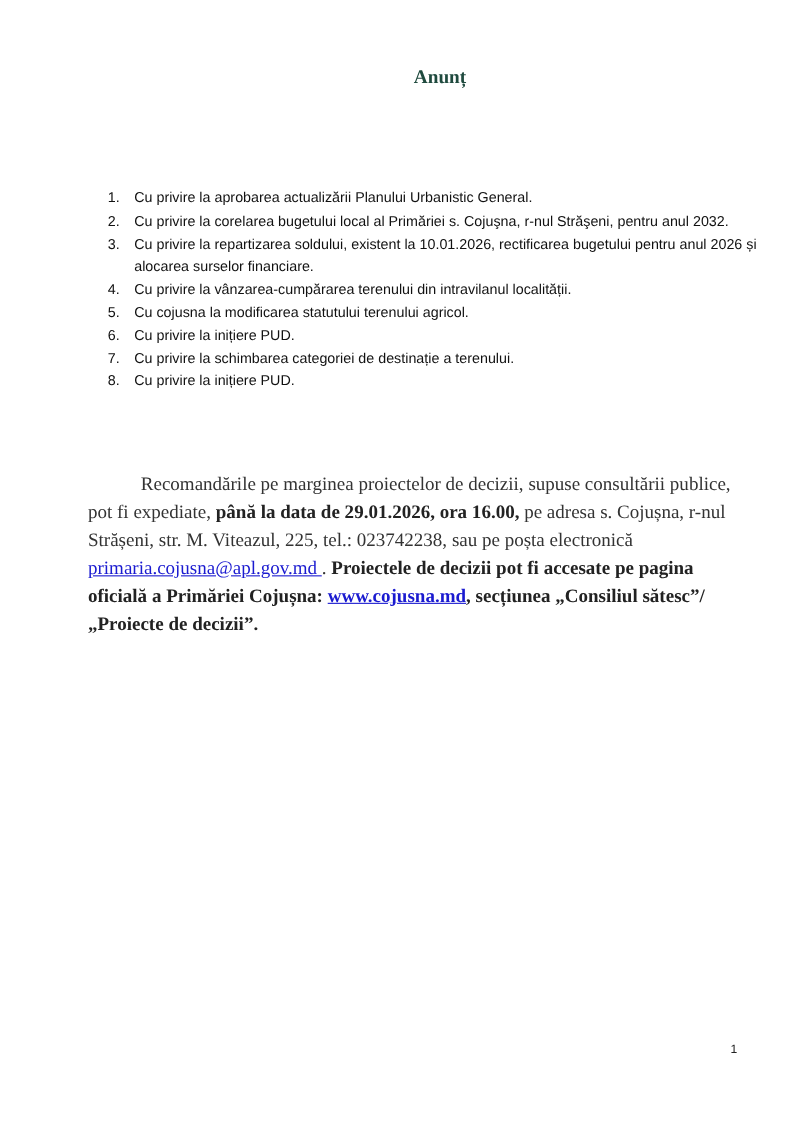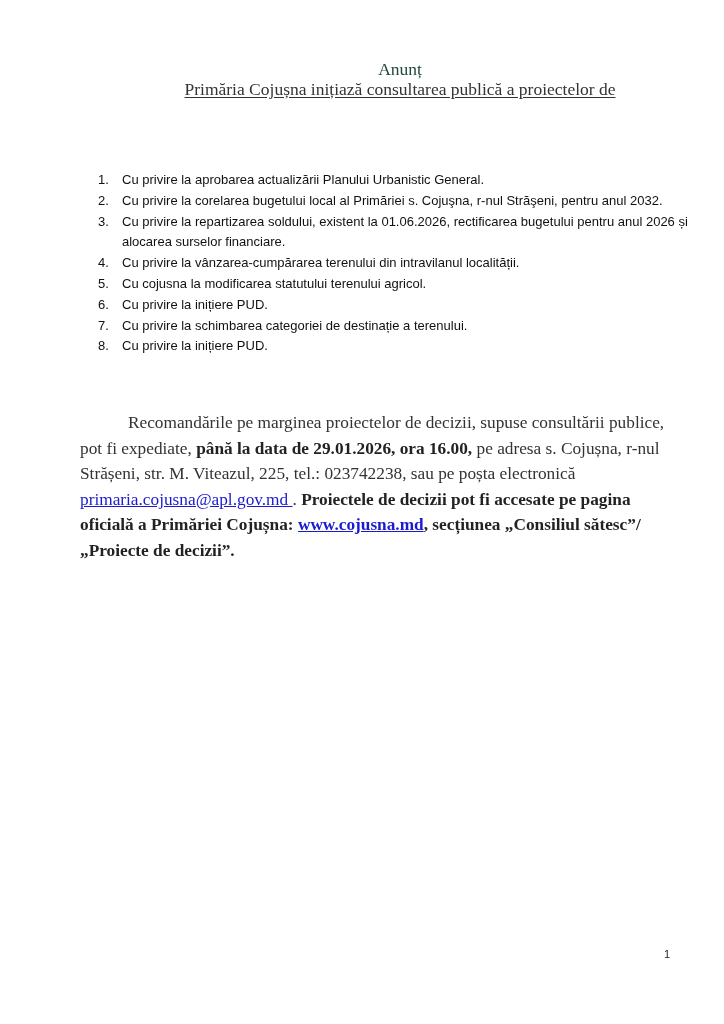--- a/index.html
+++ b/index.html
@@ -1,60 +1,59 @@
 <!DOCTYPE html>
 <html><head>
 <meta charset="utf-8">
 <style>
   html, body { margin: 0; padding: 0; background: #ffffff; }
   body { width: 724px; height: 1024px; position: relative; overflow: hidden; }
   .page { position: absolute; left: 0; top: 0; width: 724px; height: 1024px; background: #fff; }
 
   .header { position: absolute; left: 120px; top: 60px; width: 560px; text-align: center;
-            font-family: "Liberation Serif", serif; font-weight: normal; font-size: 17.5px; line-height: 19.5px; }
+            font-family: "Liberation Serif", serif; font-weight: bold; font-size: 17.5px; line-height: 19.5px; }
   .header .green { color: #1f4a3e; }
   .header .under { color: #333333; text-decoration: underline; text-underline-offset: 2px; }
 
   .list { position: absolute; left: 98px; top: 170px; width: 600px; margin: 0; padding: 0; list-style: none;
           font-family: "Liberation Sans", sans-serif; font-size: 13px; line-height: 20.8px; color: #111; }
   .list li { display: flex; }
   .list .num { width: 24px; flex: none; }
   .list .txt { flex: 1; }
 
-  .para { position: absolute; left: 80px; top: 393px; width: 592px;
+  .para { position: absolute; left: 80px; top: 410px; width: 592px;
           font-family: "Liberation Serif", serif; font-size: 17.3px; line-height: 25.5px; color: #333; }
   .para .indent { display: inline-block; width: 48px; }
   .para b { color: #222; }
   .para a { color: #1a1ad0; text-decoration: underline; }
 
   .pagenum { position: absolute; left: 664px; top: 948px; font-family: "Liberation Sans", sans-serif;
              font-size: 11px; color: #222; }
 </style>
 </head>
 <body>
 
 <div class="page">
 
   <div class="header">
     <div class="green">Anunț</div>
-    <div class="under">Primăria Cojușna inițiază consultarea publică a proiectelor de</div>
   </div>
 
   <ul class="list">
     <li>
         <span class="num">1.</span>
         <span class="txt">Cu privire la aprobarea actualizării Planului Urbanistic General.</span>
       </li>
     <li>
         <span class="num">2.</span>
         <span class="txt">Cu privire la corelarea bugetului local al Primăriei s. Cojuşna, r-nul Străşeni, pentru anul 2032.</span>
       </li>
     <li>
         <span class="num">3.</span>
-        <span class="txt">Cu privire la repartizarea soldului, existent la 01.06.2026, rectificarea bugetului pentru anul 2026 și alocarea surselor financiare.</span>
+        <span class="txt">Cu privire la repartizarea soldului, existent la 10.01.2026, rectificarea bugetului pentru anul 2026 și alocarea surselor financiare.</span>
       </li>
     <li>
         <span class="num">4.</span>
         <span class="txt">Cu privire la vânzarea-cumpărarea terenului din intravilanul localității.</span>
       </li>
     <li>
         <span class="num">5.</span>
         <span class="txt">Cu cojusna la modificarea statutului terenului agricol.</span>
       </li>
     <li>

